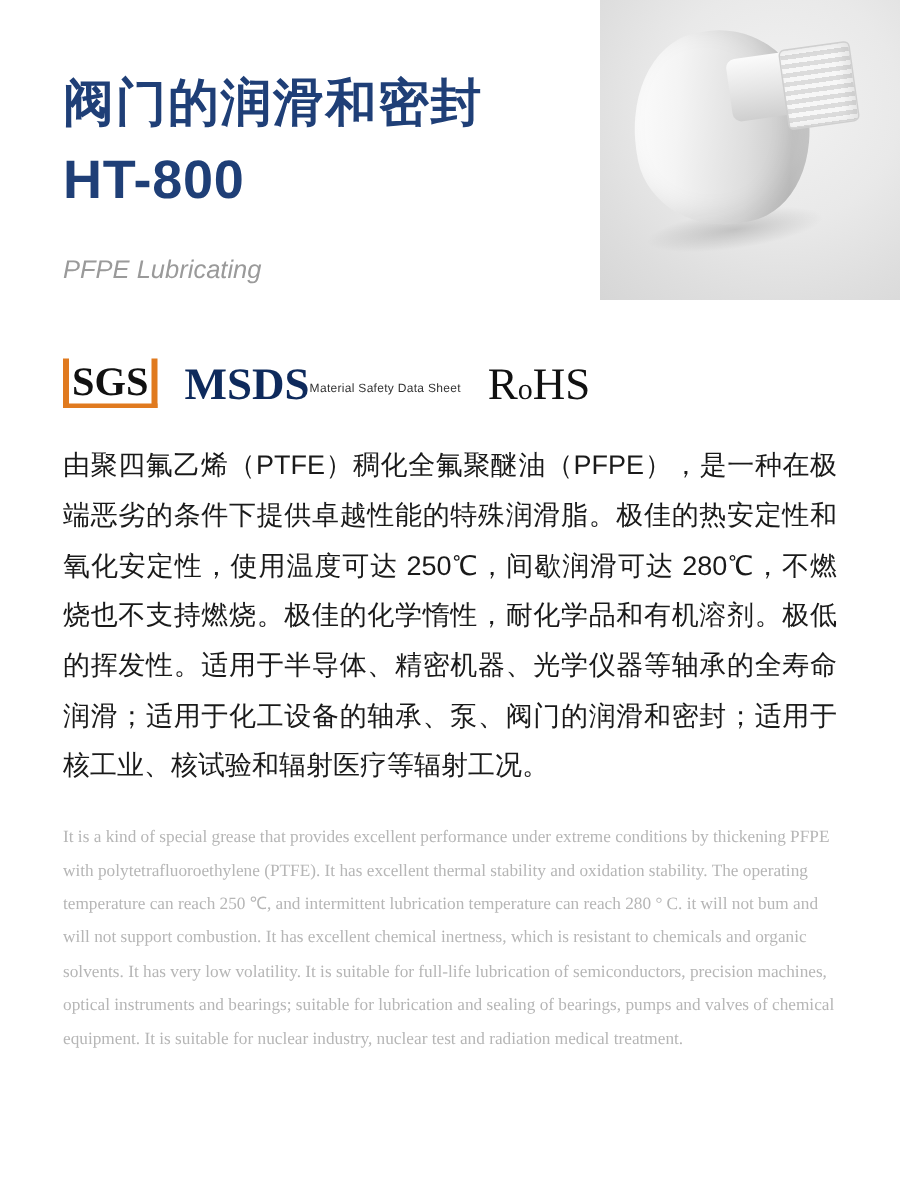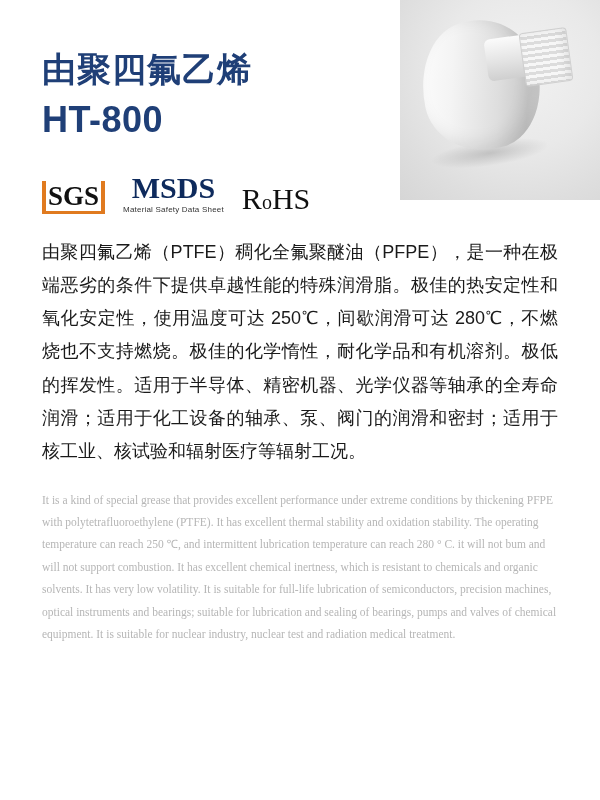--- a/index.html
+++ b/index.html
@@ -105,21 +105,21 @@
   .subtitle {
     margin-top: 26px;
     font-size: 17px;
     font-style: italic;
     color: #9a9a9a;
     line-height: 1.45;
     font-family: "Liberation Sans", sans-serif;
   }
 
   .cert-row {
-    margin-top: 16px;
+    margin-top: 34px;
     display: flex;
     align-items: flex-end;
     gap: 18px;
     height: 46px;
   }
   .sgs {
     position: relative;
     display: inline-block;
     padding: 2px 6px 4px 6px;
     font-family: "Liberation Serif", serif;
@@ -140,21 +140,20 @@
   .sgs .bar-right { right: 0; }
   .sgs .bar-bottom {
     position: absolute;
     left: 0; right: 0; bottom: 0;
     height: 3px;
     background: #e07a1f;
   }
 
   .msds {
     display: flex;
-    flex-direction: column;
     align-items: center;
     line-height: 1;
   }
   .msds-main {
     font-family: "Liberation Serif", serif;
     font-weight: bold;
     font-size: 30px;
     color: #0e2a5c;
     letter-spacing: 0px;
   }
@@ -203,24 +202,25 @@
   <div class="product-photo">
     <div class="photo-bg"></div>
     <div class="tube-shadow"></div>
     <div class="tube-body"></div>
     <div class="tube-neck"></div>
     <div class="tube-cap"></div>
   </div>
 
   <div class="content">
 
-    <h1 class="title-cn">由聚四氟乙烯</h1>
+    <h1 class="title-cn">阀门的润滑和密封</h1>
     <h2 class="title-code">HT-800</h2>
 
     <div class="subtitle">
+      <div>PFPE Lubricating</div>
     </div>
 
     <div class="cert-row">
 
       <div class="sgs">
         <span class="bar-left"></span>
         <span class="bar-right"></span>
         <span class="bar-bottom"></span>
         <span>SGS</span>
       </div>

